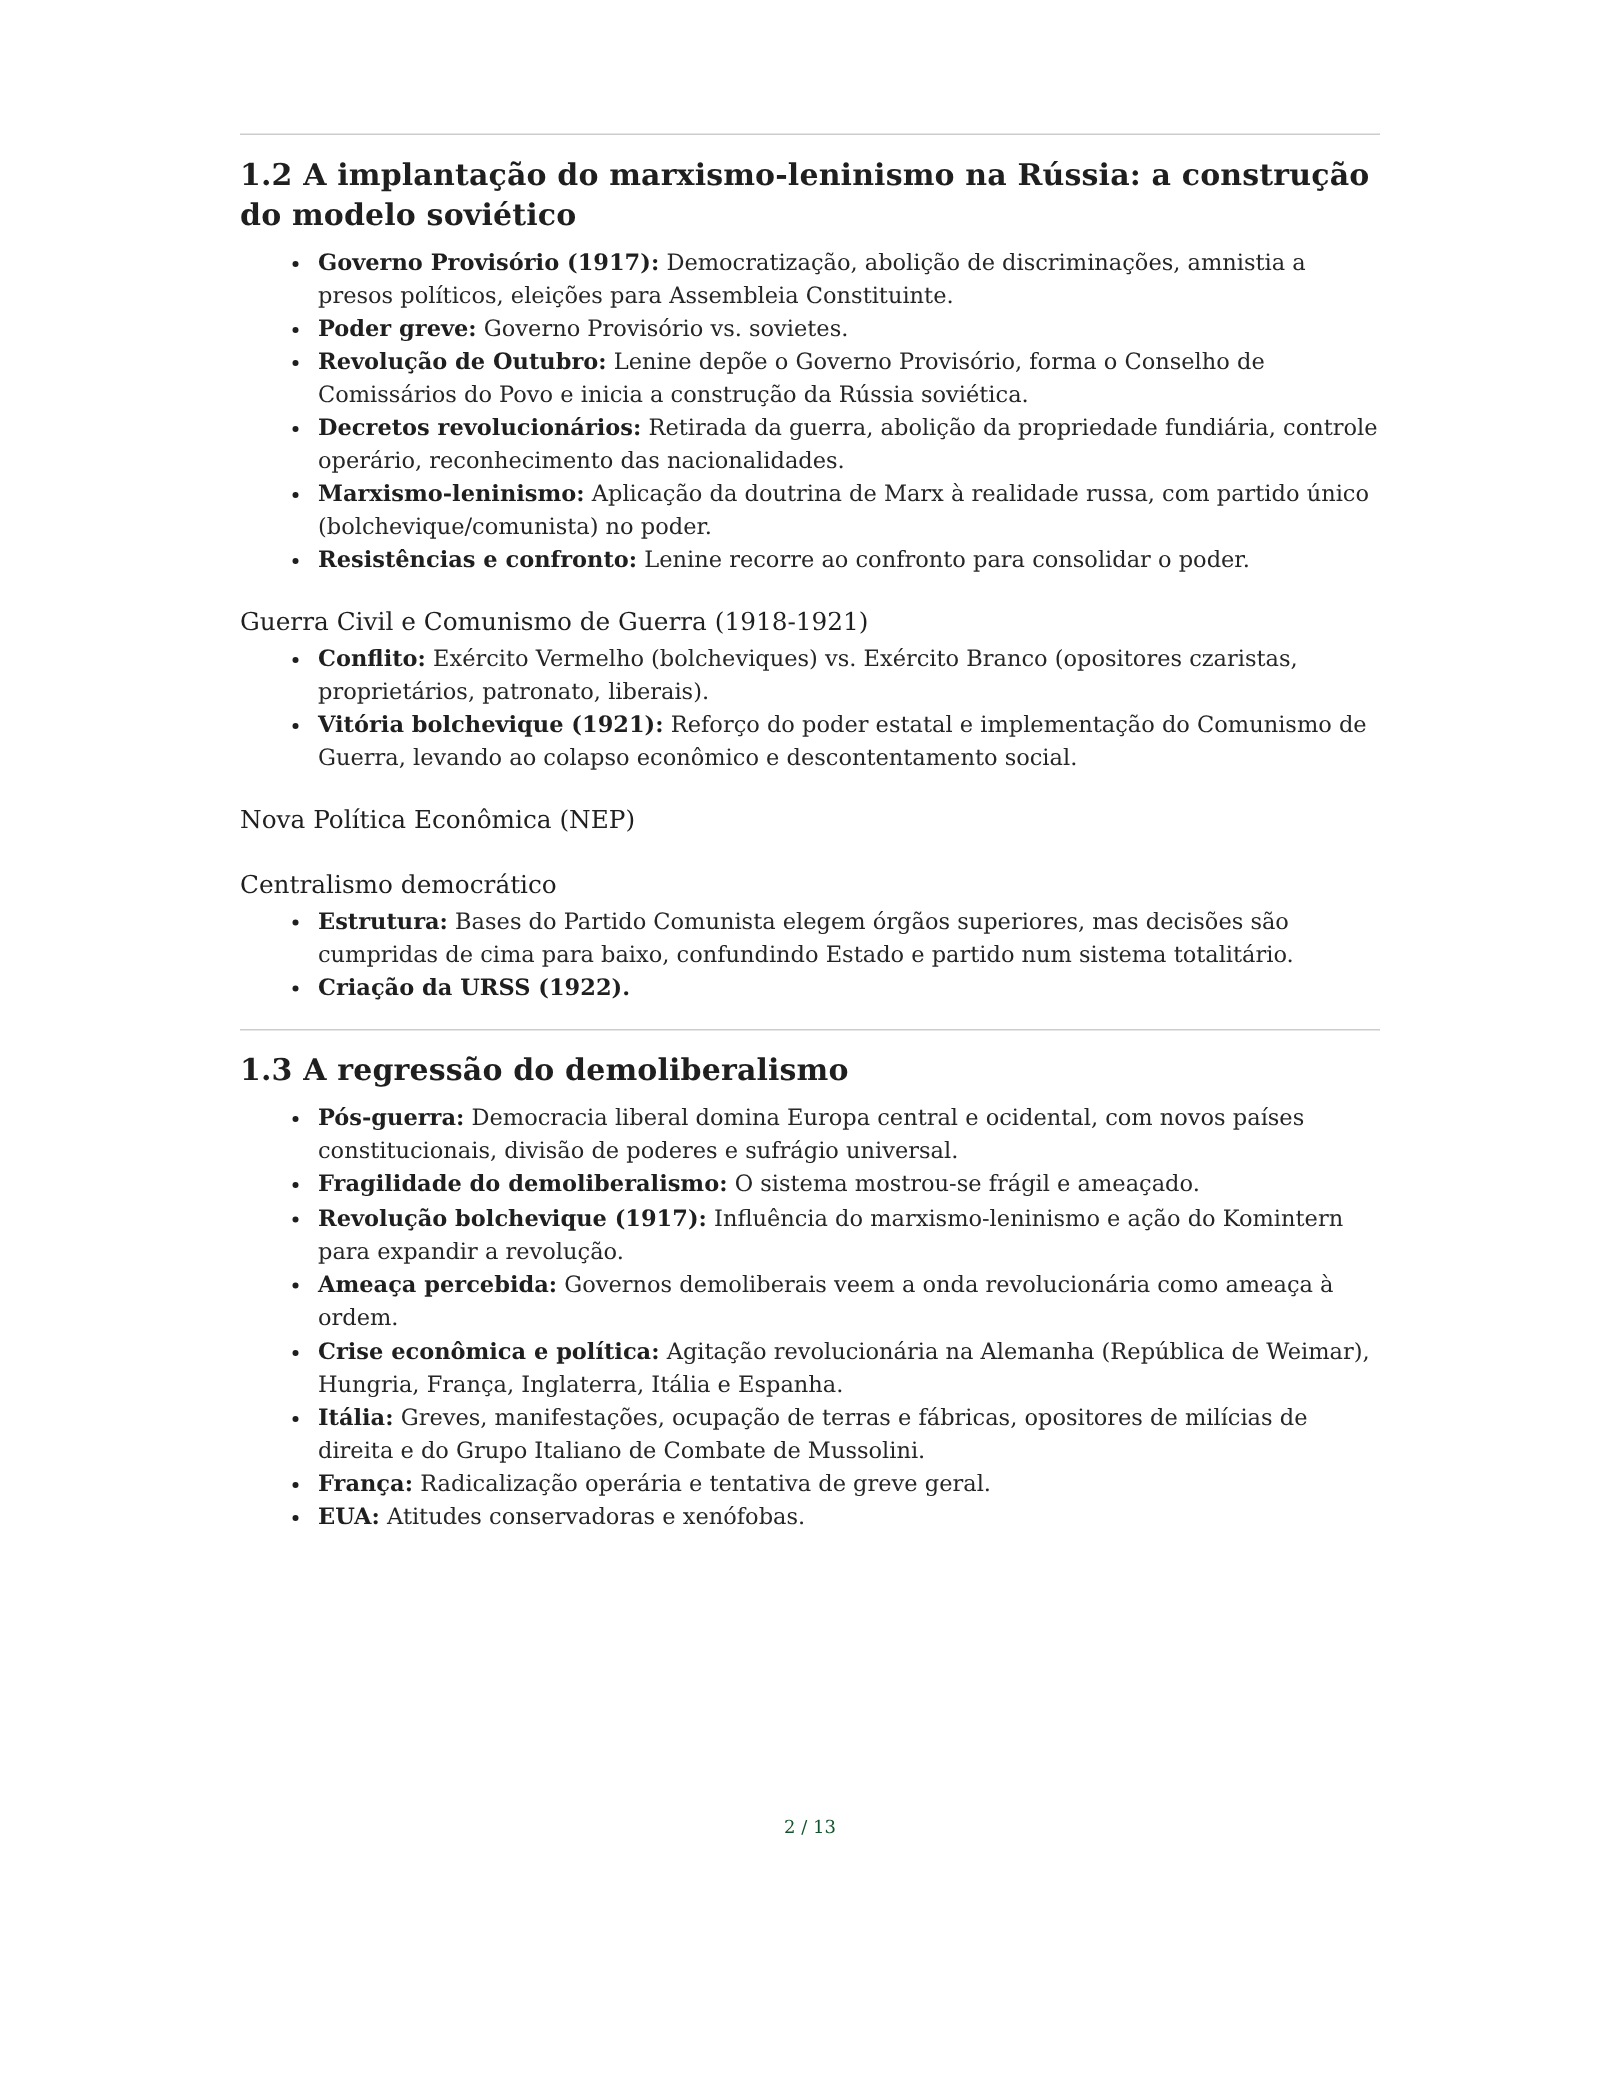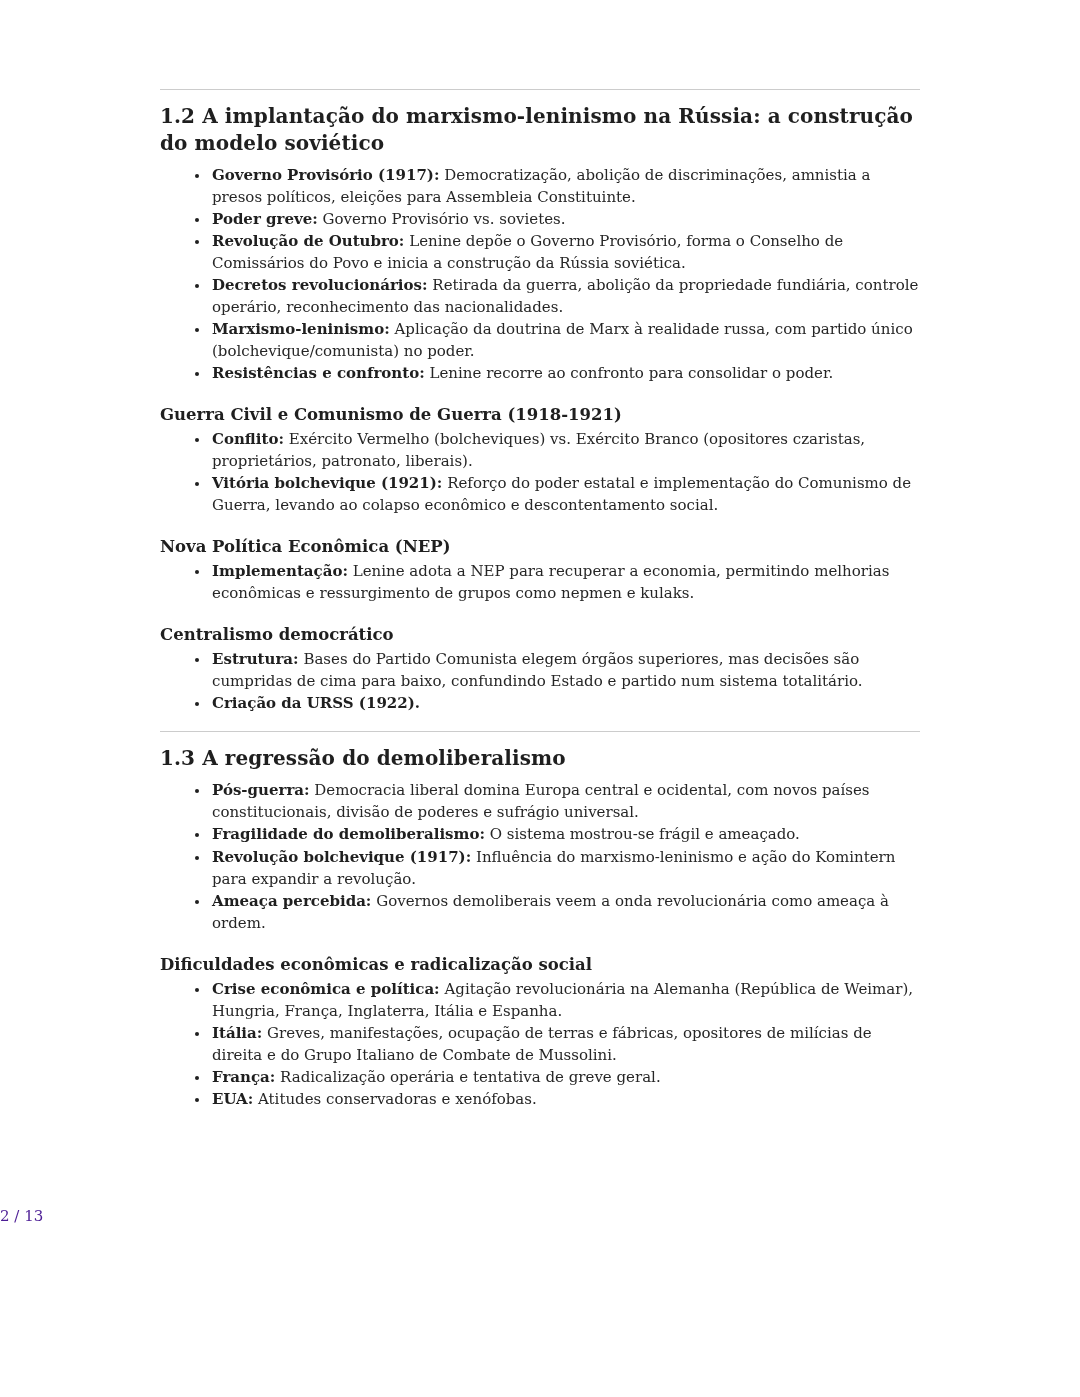--- a/index.html
+++ b/index.html
@@ -29,21 +29,21 @@
     font-size: 20px;
     line-height: 27px;
     font-weight: bold;
     margin: 13px 0 7px 0;
     color: #1f1f1f;
     letter-spacing: 0.1px;
   }
   h2.sub-heading {
     font-size: 16.5px;
     line-height: 24px;
-    font-weight: bold;
+    font-weight: normal;
     margin: 19px 0 0 0;
     color: #1f1f1f;
   }
   ul.bullets {
     margin: 1px 0 0 0;
     padding: 0 0 0 50px;
     list-style: disc;
   }
   ul.bullets li {
     font-size: 15px;
@@ -58,23 +58,23 @@
   }
   ul.bullets li strong {
     font-weight: bold;
     color: #1f1f1f;
   }
   .footer {
     position: absolute;
     bottom: 24px;
     left: 0;
     width: 100%;
-    text-align: left;
-    font-size: 15px;
-    color: #4c1d95;
+    text-align: center;
+    font-size: 12px;
+    color: #14532d;
   }
 </style>
 </head>
 <body>
 
 <div class="page">
   <div id="content">
       <hr class="rule">
       <h1 class="sec-heading">1.2 A implantação do marxismo-leninismo na Rússia: a construção do modelo soviético</h1>
       <ul class="bullets">
@@ -84,39 +84,35 @@
         <li><strong>Decretos revolucionários:</strong> <span>Retirada da guerra, abolição da propriedade fundiária, controle operário, reconhecimento das nacionalidades.</span></li>
         <li><strong>Marxismo-leninismo:</strong> <span>Aplicação da doutrina de Marx à realidade russa, com partido único (bolchevique/comunista) no poder.</span></li>
         <li><strong>Resistências e confronto:</strong> <span>Lenine recorre ao confronto para consolidar o poder.</span></li>
       </ul>
       <h2 class="sub-heading">Guerra Civil e Comunismo de Guerra (1918-1921)</h2>
       <ul class="bullets">
         <li><strong>Conflito:</strong> <span>Exército Vermelho (bolcheviques) vs. Exército Branco (opositores czaristas, proprietários, patronato, liberais).</span></li>
         <li><strong>Vitória bolchevique (1921):</strong> <span>Reforço do poder estatal e implementação do Comunismo de Guerra, levando ao colapso econômico e descontentamento social.</span></li>
       </ul>
       <h2 class="sub-heading">Nova Política Econômica (NEP)</h2>
-      <ul class="bullets">
-        <li><strong>Implementação:</strong> <span>Lenine adota a NEP para recuperar a economia, permitindo melhorias econômicas e ressurgimento de grupos como nepmen e kulaks.</span></li>
-      </ul>
       <h2 class="sub-heading">Centralismo democrático</h2>
       <ul class="bullets">
         <li><strong>Estrutura:</strong> <span>Bases do Partido Comunista elegem órgãos superiores, mas decisões são cumpridas de cima para baixo, confundindo Estado e partido num sistema totalitário.</span></li>
         <li><strong>Criação da URSS (1922).</strong></li>
       </ul>
       <hr class="rule">
       <h1 class="sec-heading">1.3 A regressão do demoliberalismo</h1>
       <ul class="bullets">
         <li><strong>Pós-guerra:</strong> <span>Democracia liberal domina Europa central e ocidental, com novos países constitucionais, divisão de poderes e sufrágio universal.</span></li>
         <li><strong>Fragilidade do demoliberalismo:</strong> <span>O sistema mostrou-se frágil e ameaçado.</span></li>
       </ul>
       <ul class="bullets">
         <li><strong>Revolução bolchevique (1917):</strong> <span>Influência do marxismo-leninismo e ação do Komintern para expandir a revolução.</span></li>
         <li><strong>Ameaça percebida:</strong> <span>Governos demoliberais veem a onda revolucionária como ameaça à ordem.</span></li>
       </ul>
-      <h2 class="sub-heading">Dificuldades econômicas e radicalização social</h2>
       <ul class="bullets">
         <li><strong>Crise econômica e política:</strong> <span>Agitação revolucionária na Alemanha (República de Weimar), Hungria, França, Inglaterra, Itália e Espanha.</span></li>
         <li><strong>Itália:</strong> <span>Greves, manifestações, ocupação de terras e fábricas, opositores de milícias de direita e do Grupo Italiano de Combate de Mussolini.</span></li>
         <li><strong>França:</strong> <span>Radicalização operária e tentativa de greve geral.</span></li>
         <li><strong>EUA:</strong> <span>Atitudes conservadoras e xenófobas.</span></li>
       </ul>
     </div>
   <div class="footer">2 / 13</div>
 </div>
 

